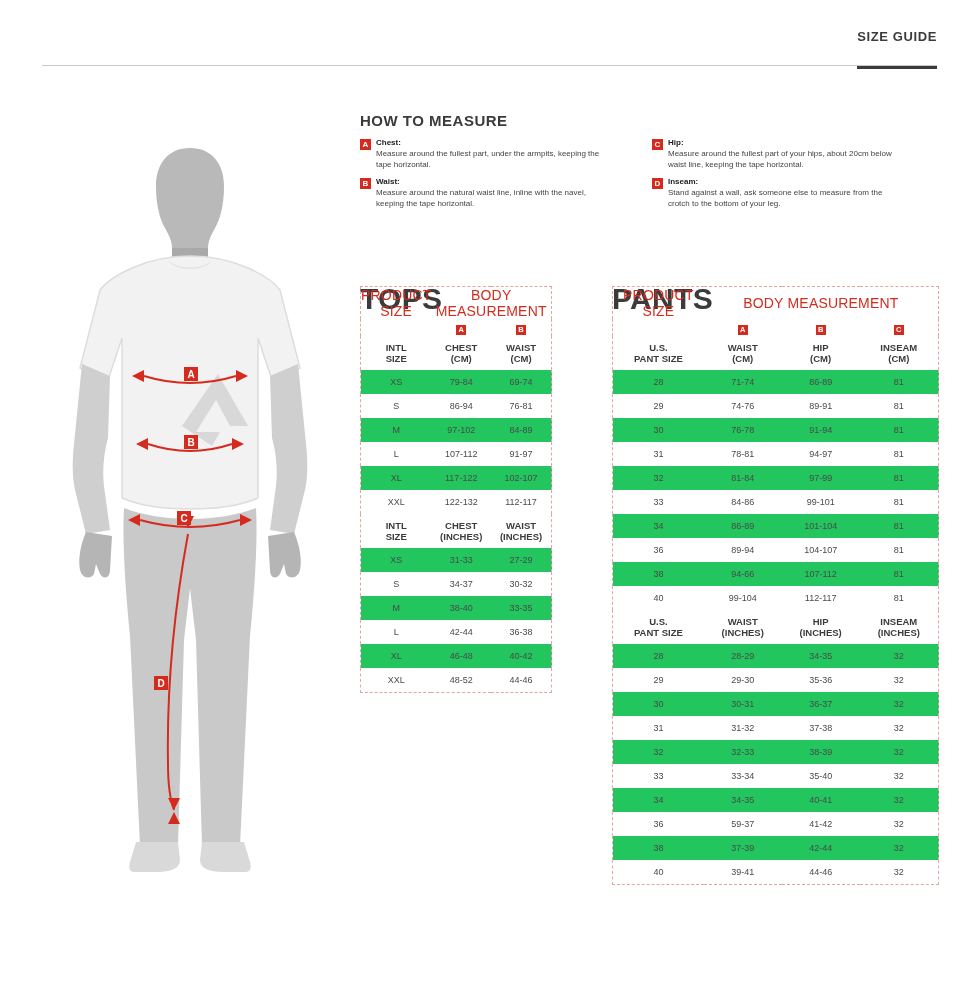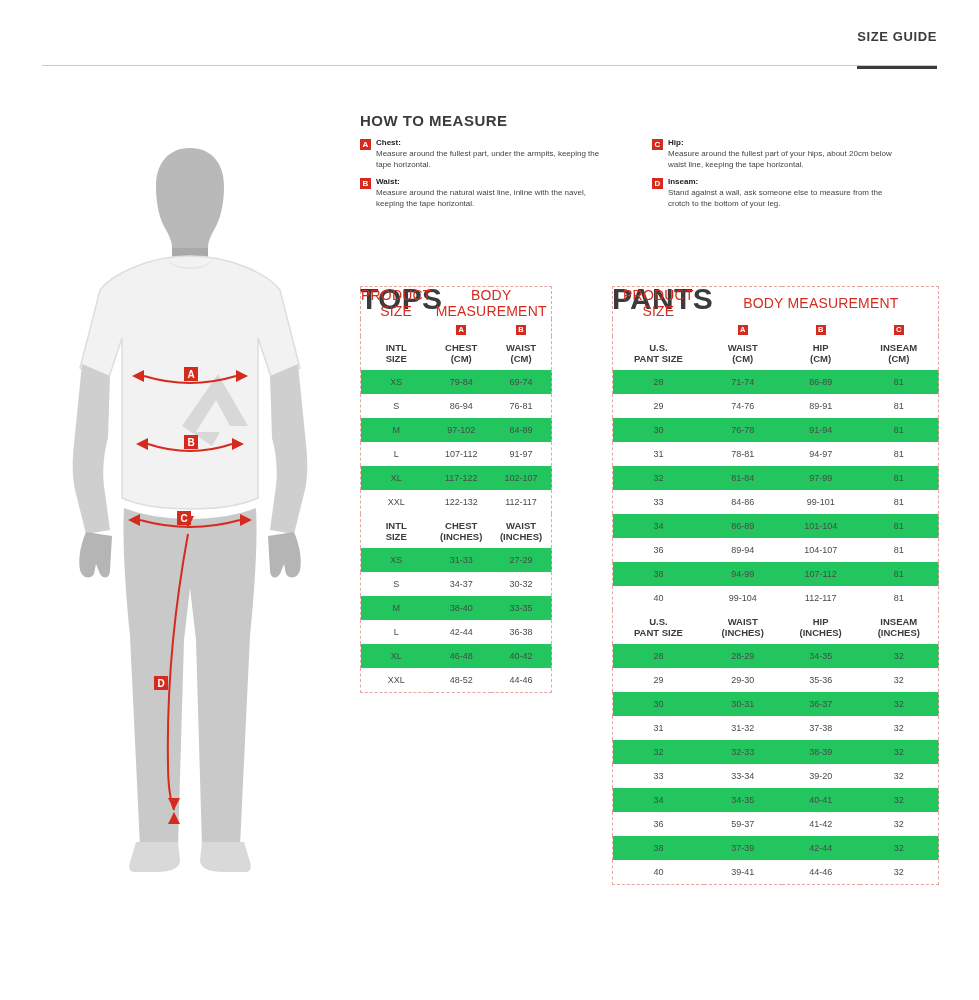--- a/index.html
+++ b/index.html
@@ -411,21 +411,21 @@
           <td>81</td>
         </tr>
       <tr>
           <td>36</td>
           <td>89-94</td>
           <td>104-107</td>
           <td>81</td>
         </tr>
       <tr class="shade">
           <td>38</td>
-          <td>94-99</td>
+          <td>94-66</td>
           <td>107-112</td>
           <td>81</td>
         </tr>
       <tr>
           <td>40</td>
           <td>99-104</td>
           <td>112-117</td>
           <td>81</td>
         </tr>
       <tr>
@@ -460,21 +460,21 @@
         </tr>
       <tr class="shade">
           <td>32</td>
           <td>32-33</td>
           <td>38-39</td>
           <td>32</td>
         </tr>
       <tr>
           <td>33</td>
           <td>33-34</td>
-          <td>39-20</td>
+          <td>35-40</td>
           <td>32</td>
         </tr>
       <tr class="shade">
           <td>34</td>
           <td>34-35</td>
           <td>40-41</td>
           <td>32</td>
         </tr>
       <tr>
           <td>36</td>

